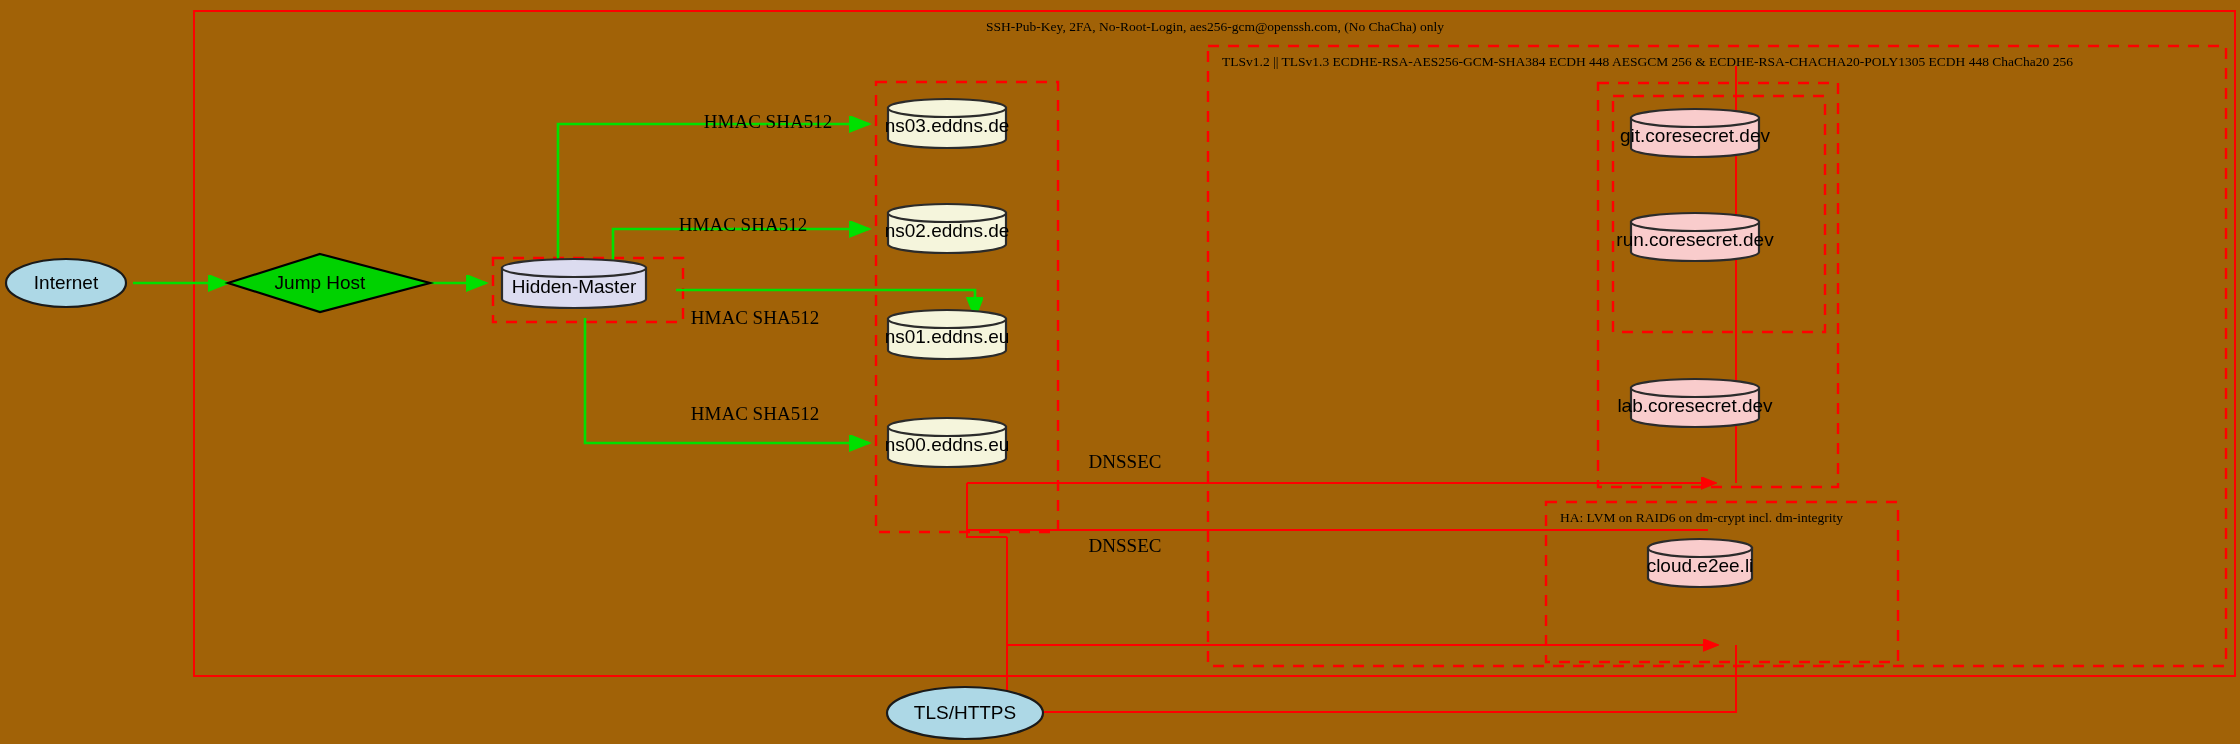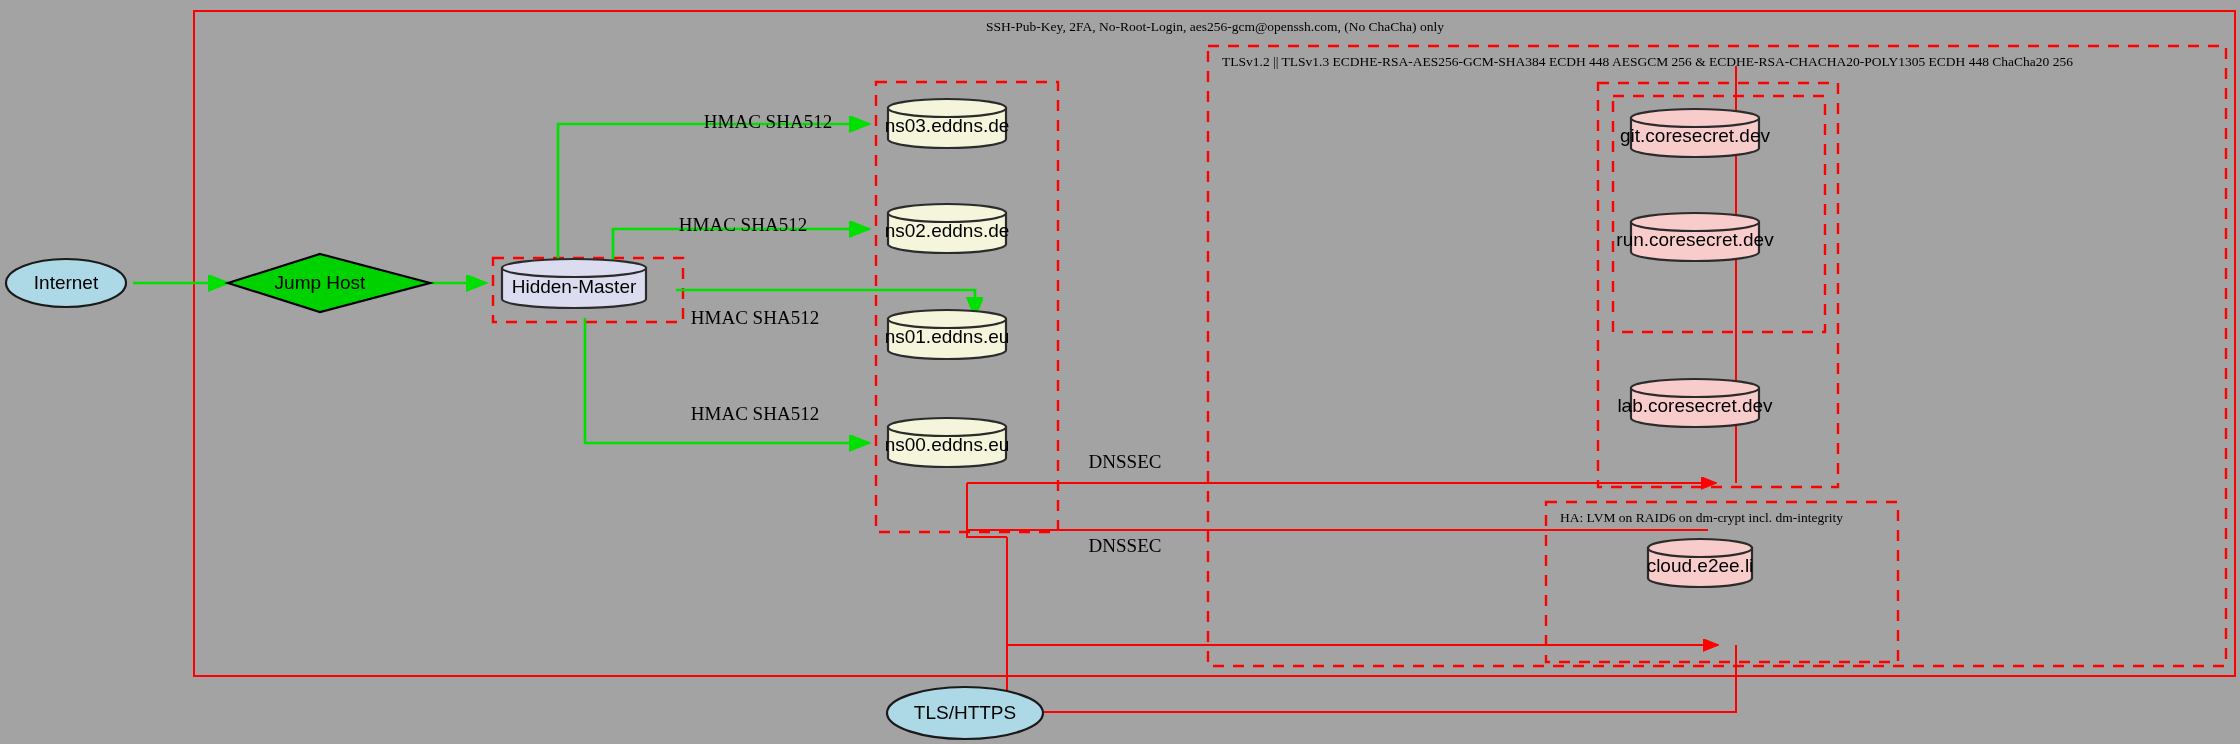--- a/index.html
+++ b/index.html
@@ -4,21 +4,21 @@
 <style>
   html, body {
     margin: 0;
     padding: 0;
     background: #ffffff;
   }
   #stage {
     position: relative;
     width: 2240px;
     height: 744px;
-    background: #a3a3a3;
+    background: #a16207;
     overflow: hidden;
     font-family: "Liberation Sans", sans-serif;
   }
   svg#diagram {
     position: absolute;
     top: 0;
     left: 0;
     width: 2240px;
     height: 744px;
   }

